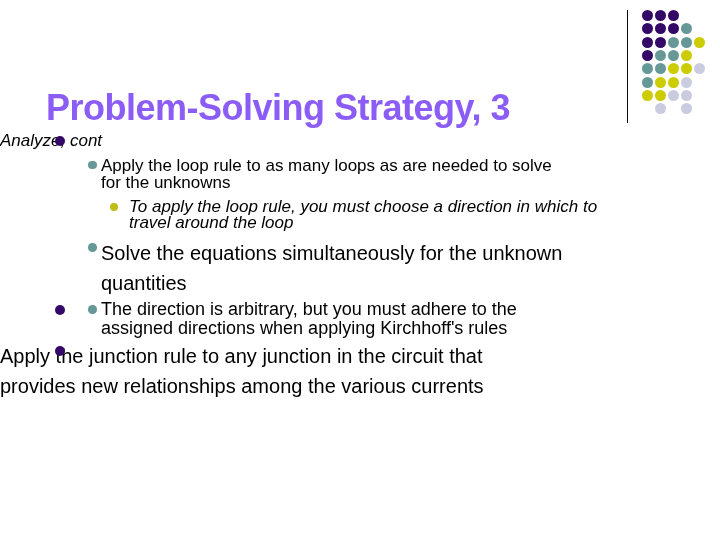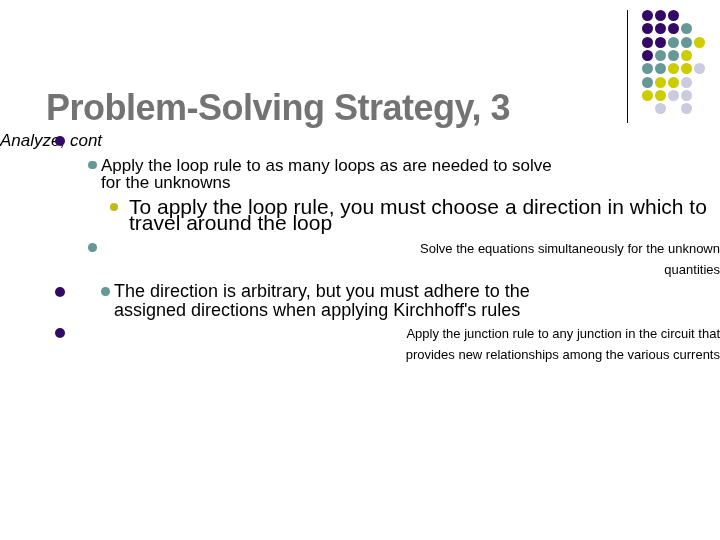--- a/index.html
+++ b/index.html
@@ -6,21 +6,21 @@
   .slide {
     position:relative; width:720px; height:540px; margin:0 auto;
     background:#ffffff; overflow:hidden;
     font-family:"Liberation Sans", sans-serif; color:#000000;
   }
 
   
   .slide-title {
     position:absolute; left:46px; top:64px; width:600px;
     font-size:36px; font-weight:bold; line-height:40px;
-    color:#737373; letter-spacing:-0.5px; white-space:nowrap;
+    color:#8b5cf6; letter-spacing:-0.5px; white-space:nowrap;
   }
 
   
   .corner-art { position:absolute; left:0; top:0; width:720px; height:140px; }
   .corner-line {
     position:absolute; left:626.5px; top:10px; width:1.5px; height:113px;
     background:#0a0a0a;
   }
   .dot-grid { position:absolute; left:642px; top:10px; width:78px; height:120px; }
   .dot {
@@ -35,23 +35,23 @@
   .level-1 { }
   .level-2 { padding-left:101px; }
   .level-3 { padding-left:129px; }
 
   .bullet { position:absolute; border-radius:50%; }
   .level-1 > .bullet { left:55px; width:10px;  height:10px;  background:#330866; }
   .level-2 > .bullet { left:88px; width:8.5px; height:8.5px; background:#669898; }
   .level-3 > .bullet { left:110px; width:8px;  height:8px;   background:#BDBD17; }
 
   .size-sm { font-size:17px;   line-height:17.5px; margin-bottom:7px; }
-  .size-xs { font-size:21px; line-height:16px;   margin-bottom:7px; }
-  .size-lg { font-size:13px; line-height:21px;   margin-bottom:2px;text-align:right; }
-  .size-md { font-size:18px;   line-height:19.5px; margin-bottom:2px;margin-left:13px; }
+  .size-xs { font-size:17px; line-height:16px;   margin-bottom:7px;font-style:italic; }
+  .size-lg { font-size:20px; line-height:30px;   margin-bottom:2px; }
+  .size-md { font-size:18px;   line-height:19.5px; margin-bottom:2px; }
 
   .size-sm > .bullet { top:4px; }
   .size-xs > .bullet { top:4px; }
   .size-lg > .bullet { top:5.5px; }
   .size-md > .bullet { top:5.5px; }
 
   .italic .item-text { font-style:italic; }
 </style>
 </head>
 <body>

